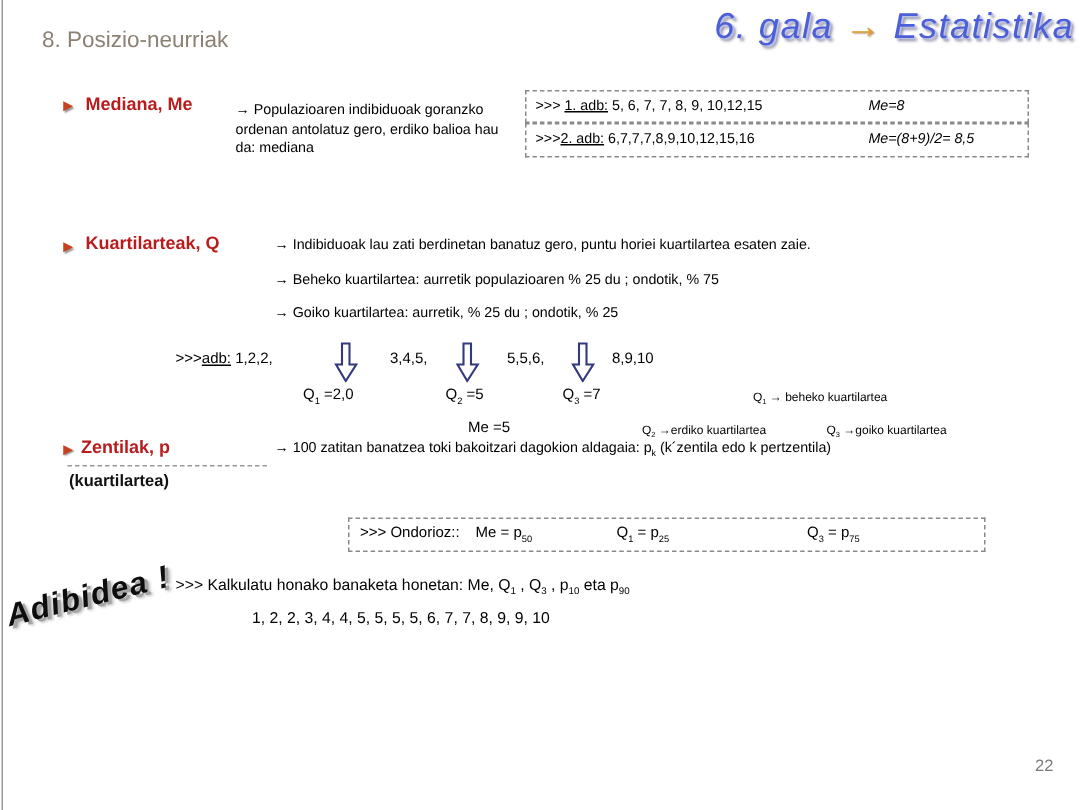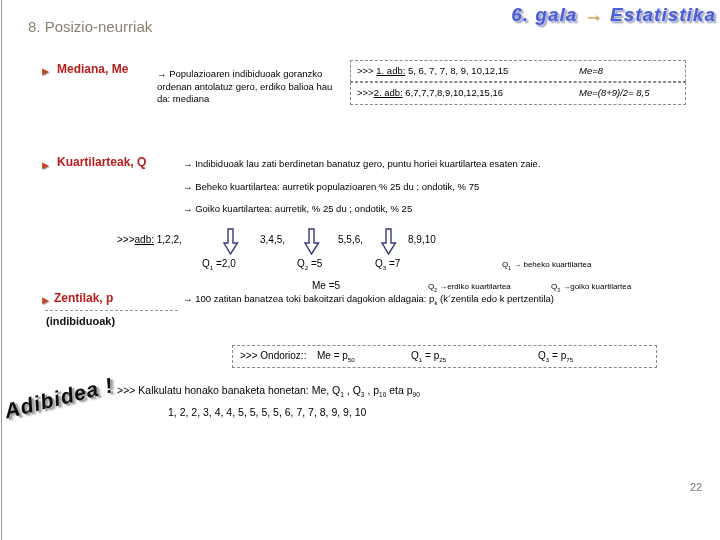--- a/index.html
+++ b/index.html
@@ -5,21 +5,21 @@
   html,body{margin:0;padding:0;background:#d9d9d9;}
   .slide{
     position:relative;width:720px;height:540px;background:#ffffff;
     font-family:"Liberation Sans","DejaVu Sans",sans-serif;color:#000;
     overflow:hidden;margin:0 auto;
   }
   .abs{position:absolute;}
   .edge-left{left:1px;top:0;width:1px;height:540px;background:#9a9a9a;}
   .title{left:28px;top:18px;font-size:15px;color:#8b8173;}
   .wordart-header{
-    right:4px;top:4px;font-size:19px;font-weight:bold;font-style:italic;
+    right:4px;top:4px;font-size:24px;font-weight:normal;font-style:italic;
     color:#4d5fd6;letter-spacing:1px;white-space:nowrap;
     text-shadow:1px 1px 0 #b9c0ea, 2px 2px 2px rgba(40,40,90,.55);
   }
   .wa-arrow{color:#e09a2d;text-shadow:1px 1px 1px rgba(90,60,0,.5);}
   .bullet{font-size:11px;color:#c8401e;text-shadow:1px 1px 1px #9a9a9a;line-height:1;}
   .heading{font-size:12px;font-weight:bold;color:#b91c1c;white-space:nowrap;}
   .body{font-size:9.5px;line-height:1.32;}
   .kx{font-size:10px;white-space:nowrap;}
   .small{font-size:8px;white-space:nowrap;}
   .dashedbox{border:1px dashed #8a8a8a;box-sizing:border-box;}
@@ -30,21 +30,21 @@
   sub{font-size:0.62em;}
   .dash-underline{border-top:1px dashed #999;height:0;}
   .subheading{font-size:11px;font-weight:bold;color:#111;white-space:nowrap;}
   .ond{font-size:10px;white-space:nowrap;}
   .exercise{font-size:10.5px;white-space:nowrap;}
   .wordart-footer{
     left:2px;top:400px;font-size:21px;font-weight:bold;font-style:italic;
     color:#0d0d0d;letter-spacing:1px;transform:rotate(-14deg);transform-origin:left top;
     text-shadow:2px 2px 0 #a6a6a6, 3px 3px 2px #c0c0c0;white-space:nowrap;
   }
-  .pagenum{left:690px;top:481px;font-size:11px;color:#7a7a7a;}
+  .pagenum{left:690px;top:505px;font-size:11px;color:#7a7a7a;}
   .darrow{position:absolute;}
 </style>
 </head>
 <body>
 
 <div class="slide">
 
   <div class="abs edge-left"></div>
 
   <div class="abs title">8. Posizio-neurriak</div>
@@ -106,21 +106,21 @@
 
   <div class="abs small" style="left:502px;top:260px"><span>Q</span><sub>1</sub><span> → beheko kuartilartea</span></div>
 
   <div class="abs kx" style="left:312px;top:280px">Me =5</div>
   <div class="abs small" style="left:428px;top:282px"><span>Q</span><sub>2</sub><span> →erdiko kuartilartea</span></div>
   <div class="abs small" style="left:551px;top:282px"><span>Q</span><sub>3</sub><span> →goiko kuartilartea</span></div>
 
   <span class="abs bullet" style="left:40px;top:295px">►</span>
   <div class="abs heading" style="left:54px;top:291px">Zentilak, p</div>
   <div class="abs dash-underline" style="left:45px;top:310px;width:133px"></div>
-  <div class="abs subheading" style="left:46px;top:315px">(indibiduoak)</div>
+  <div class="abs subheading" style="left:46px;top:315px">(kuartilartea)</div>
 
   <div class="abs body" style="left:183px;top:293px;width:487px"><span>→ 100 zatitan banatzea toki bakoitzari dagokion aldagaia: p</span><sub>k</sub><span> (k´zentila edo k pertzentila)</span></div>
 
   <div class="abs dashedbox ond" style="left:232px;top:345px;width:425px;height:23px">
     <span class="abs" style="left:7px;top:4px">&gt;&gt;&gt; Ondorioz::</span>
     <span class="abs" style="left:84px;top:4px"><span>Me = p</span><sub>50</sub></span>
     <span class="abs" style="left:178px;top:4px"><span>Q</span><sub>1</sub><span> = p</span><sub>25</sub></span>
     <span class="abs" style="left:305px;top:4px"><span>Q</span><sub>3</sub><span> = p</span><sub>75</sub></span>
   </div>
 

